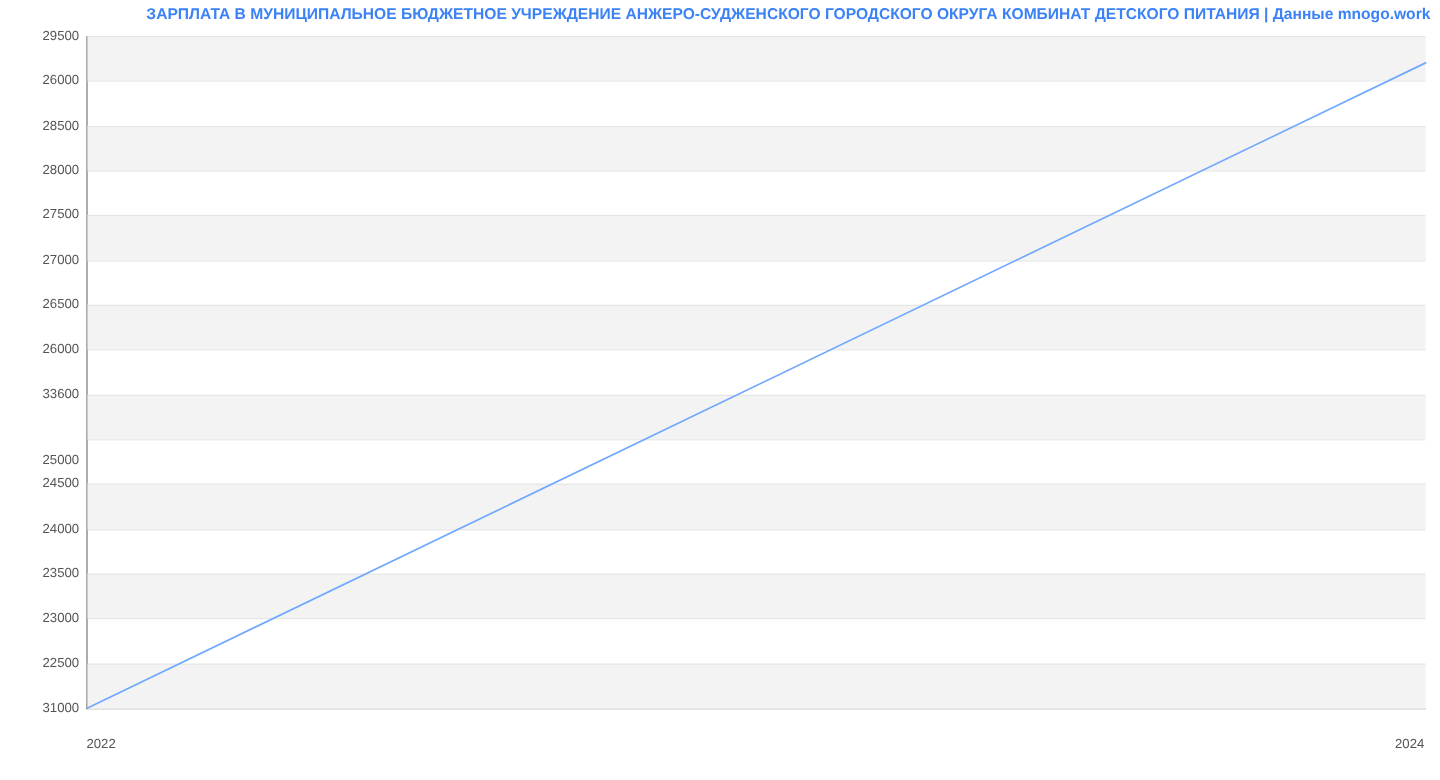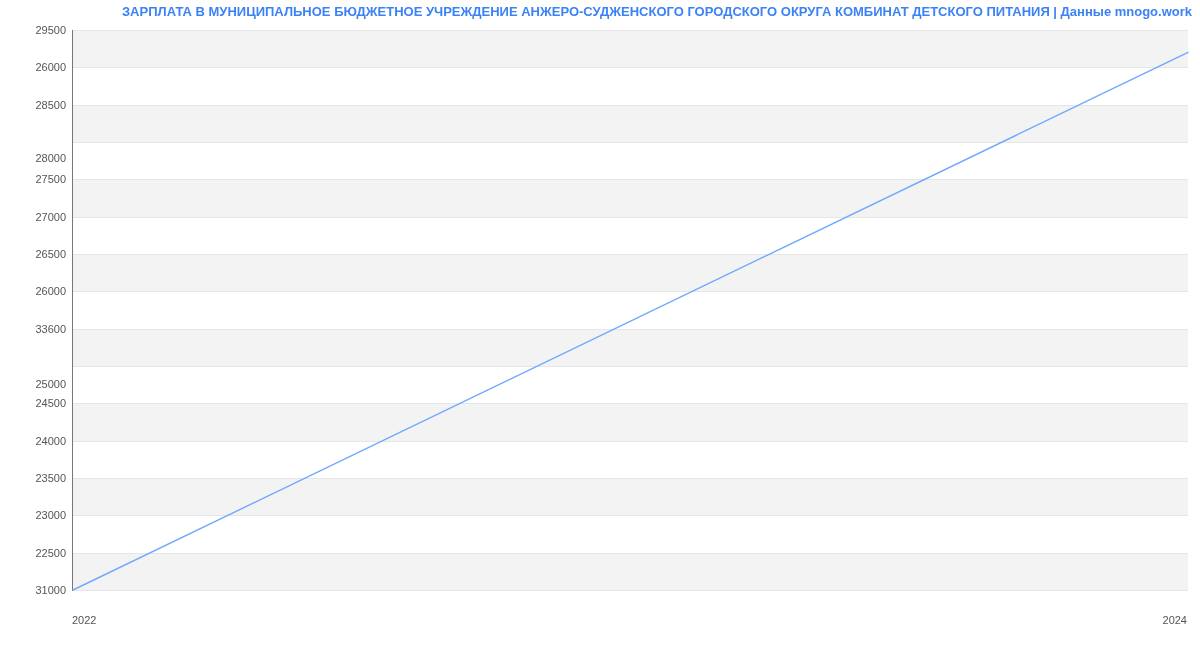--- a/index.html
+++ b/index.html
@@ -119,19 +119,19 @@
     <div class="ytick" style="top: 515.333px;">23000</div>
     <div class="ytick" style="top: 478px;">23500</div>
     <div class="ytick" style="top: 440.667px;">24000</div>
     <div class="ytick" style="top: 403.333px;">24500</div>
     <div class="ytick" style="top: 384px;">25000</div>
     <div class="ytick" style="top: 328.667px;">33600</div>
     <div class="ytick" style="top: 291.333px;">26000</div>
     <div class="ytick" style="top: 254px;">26500</div>
     <div class="ytick" style="top: 216.667px;">27000</div>
     <div class="ytick" style="top: 179.333px;">27500</div>
-    <div class="ytick" style="top: 142px; margin-top: 16px;">28000</div>
+    <div class="ytick" style="top: 142px;">28000</div>
     <div class="ytick" style="top: 104.667px;">28500</div>
     <div class="ytick" style="top: 67.3333px;">26000</div>
     <div class="ytick" style="top: 30px;">29500</div>
     <div class="xtick" style="left: 72px; transform: translateX(0px);">2022</div>
     <div class="xtick" style="left: 1187px; transform: translateX(-100%);">2024</div>
   </div>
 
 </body></html>

